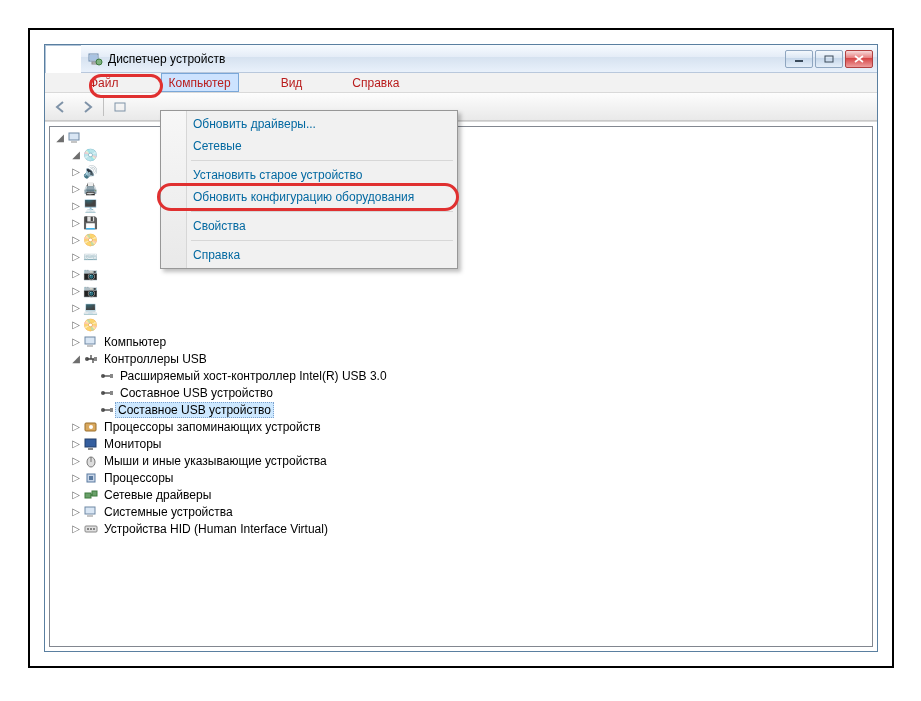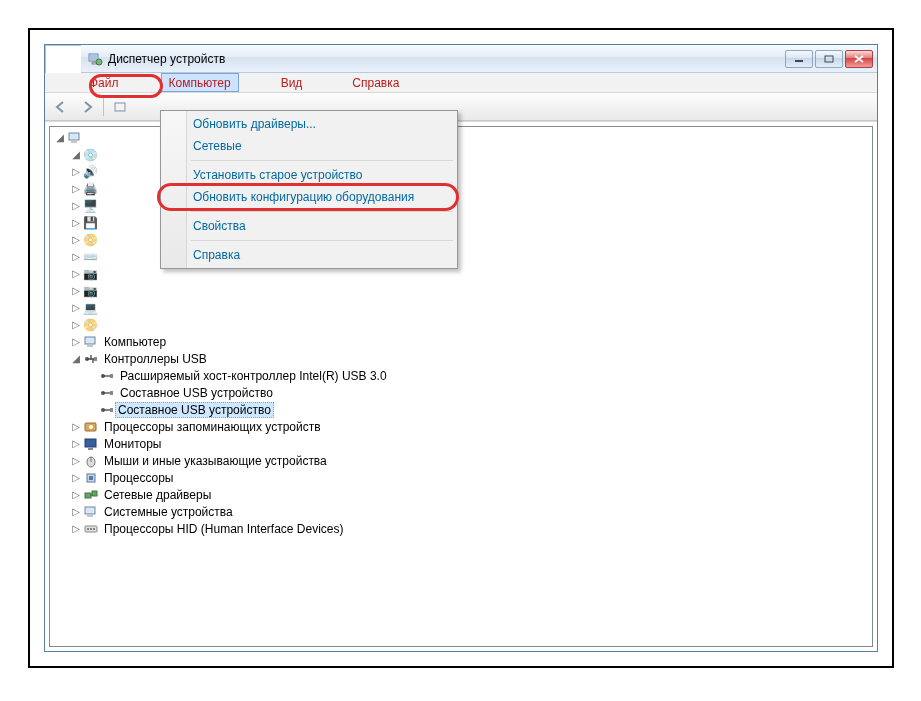--- a/index.html
+++ b/index.html
@@ -456,21 +456,21 @@
           <span class="indent" style="width:16px"></span>
             <span class="expander">▷</span>
           <span class="icon">
               <svg width="16" height="14">
                 <rect x="2" y="4" width="12" height="6" rx="1" fill="#e0e0e0" stroke="#888"></rect>
                 <circle cx="5" cy="7" r="1" fill="#666"></circle>
                 <circle cx="8" cy="7" r="1" fill="#666"></circle>
                 <circle cx="11" cy="7" r="1" fill="#666"></circle>
               </svg>
             </span>
-          <span class="label">Процессоры HID (Human Interface Devices)</span>
+          <span class="label">Устройства HID (Human Interface Virtual)</span>
         </div>
       </div>
     </div>
 
     <div class="dropdown">
       <div class="gutter"></div>
       <div class="dd-item">Обновить драйверы...</div>
       <div class="dd-item">Сетевые</div>
       <div class="dd-sep"></div>
       <div class="dd-item">Установить старое устройство</div>

